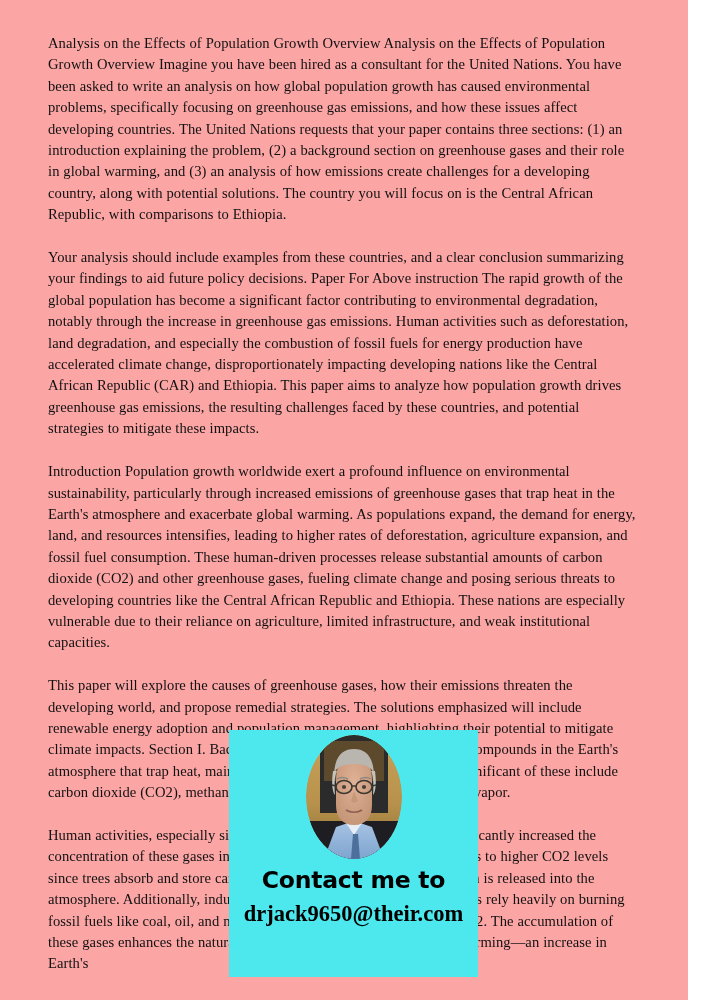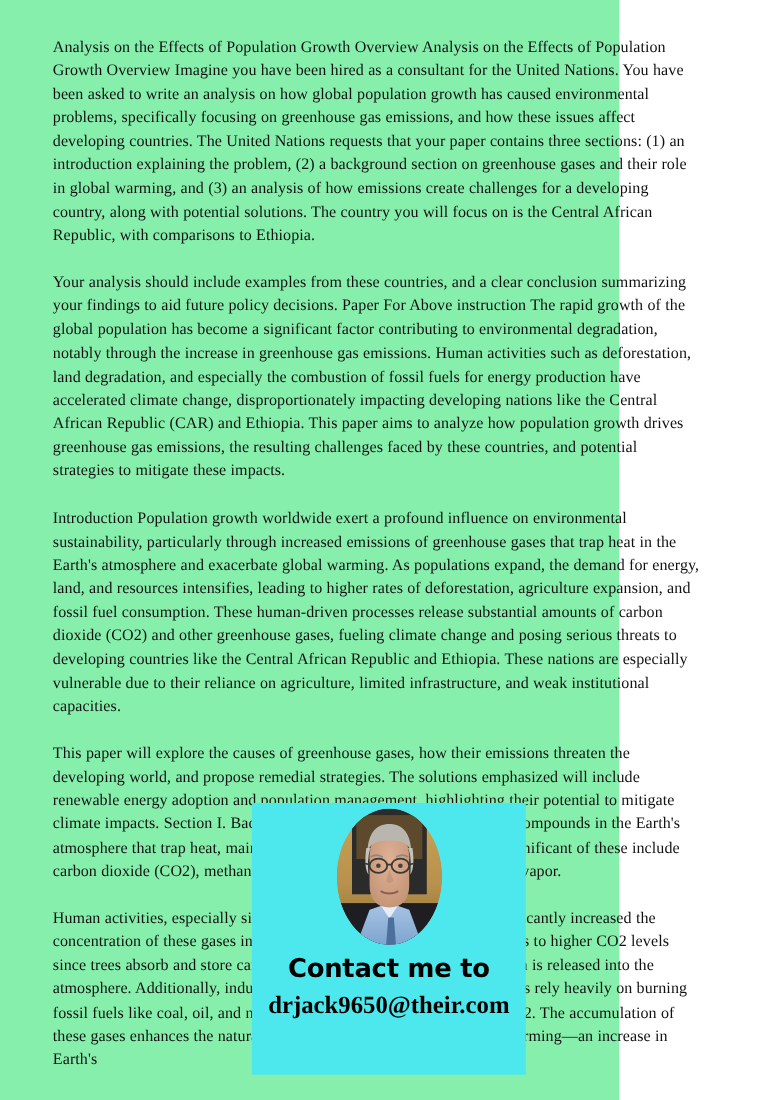--- a/index.html
+++ b/index.html
@@ -13,23 +13,23 @@
     position: relative;
     overflow: hidden;
     font-family: "Liberation Serif", "DejaVu Serif", serif;
     color: #000000;
   }
 
   #document-page {
     position: absolute;
     left: 0;
     top: 0;
-    width: 563px;
+    width: 688px;
     height: 1000px;
-    background: #86efac;
+    background: #fca5a5;
   }
 
   #document-body {
     position: absolute;
     left: 48px;
     top: 33px;
     width: 588px;
   }
 
   .doc-paragraph {

